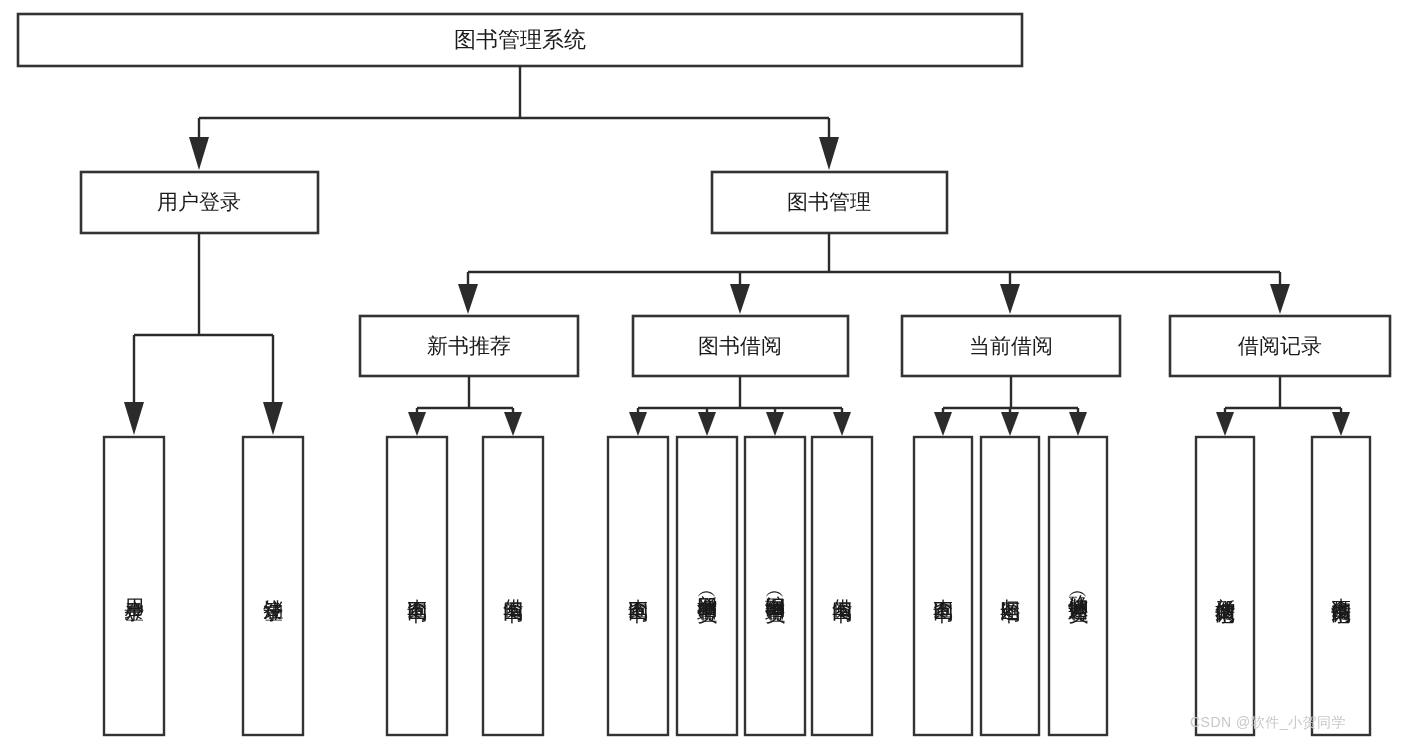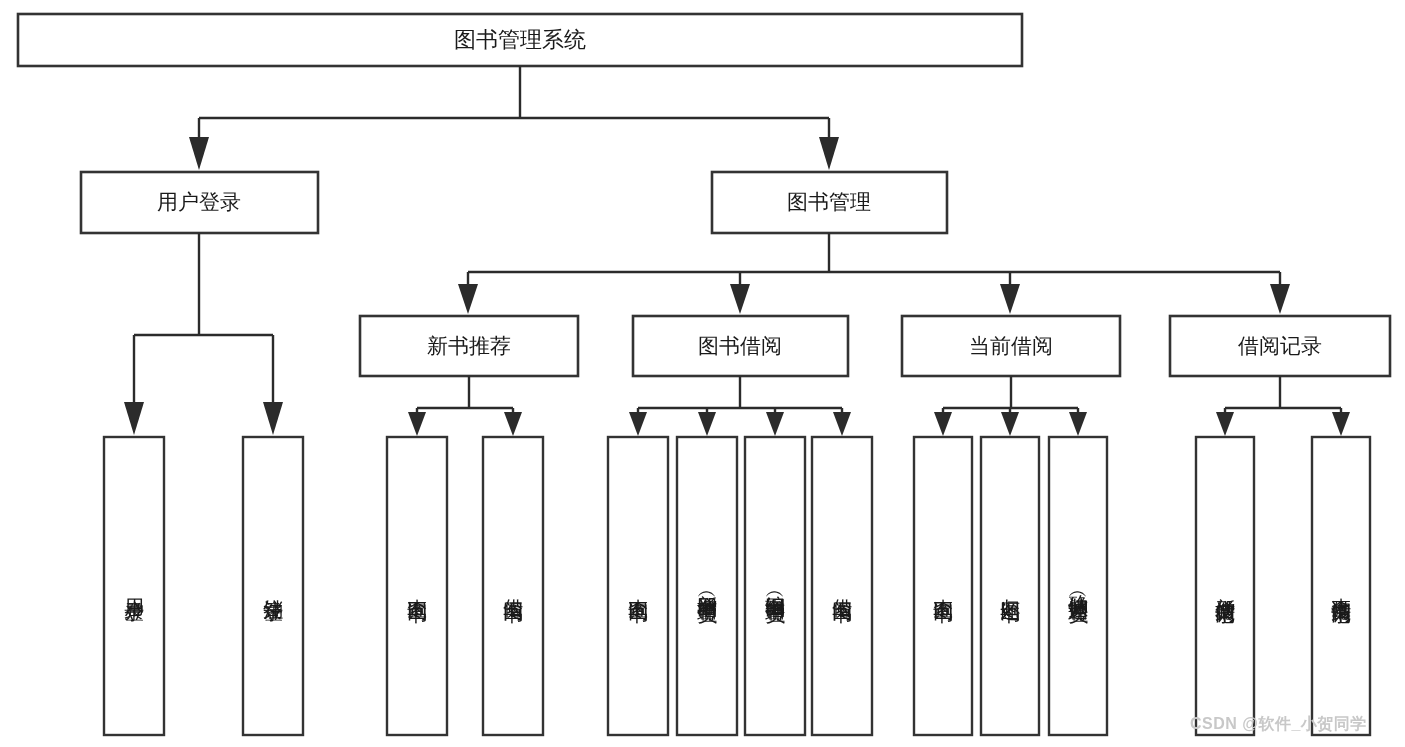--- a/index.html
+++ b/index.html
@@ -68,25 +68,24 @@
     pointer-events: none;
     display: flex;
     align-items: center;
     justify-content: center;
   }
   .watermark {
     position: absolute;
     left: 1190px;
     top: 714px;
     font-family: "Liberation Sans", "DejaVu Sans", sans-serif;
-    font-size: 16px;
+    font-size: 14px;
     color: #c8c8c8;
     white-space: nowrap;
     letter-spacing: 0.5px;
-    font-weight: bold;
   }
 </style>
 </head>
 <body>
 
 <div id="diagram-root">
 
   <svg id="diagram-svg" viewBox="0 0 1405 747">
 
     <g>

